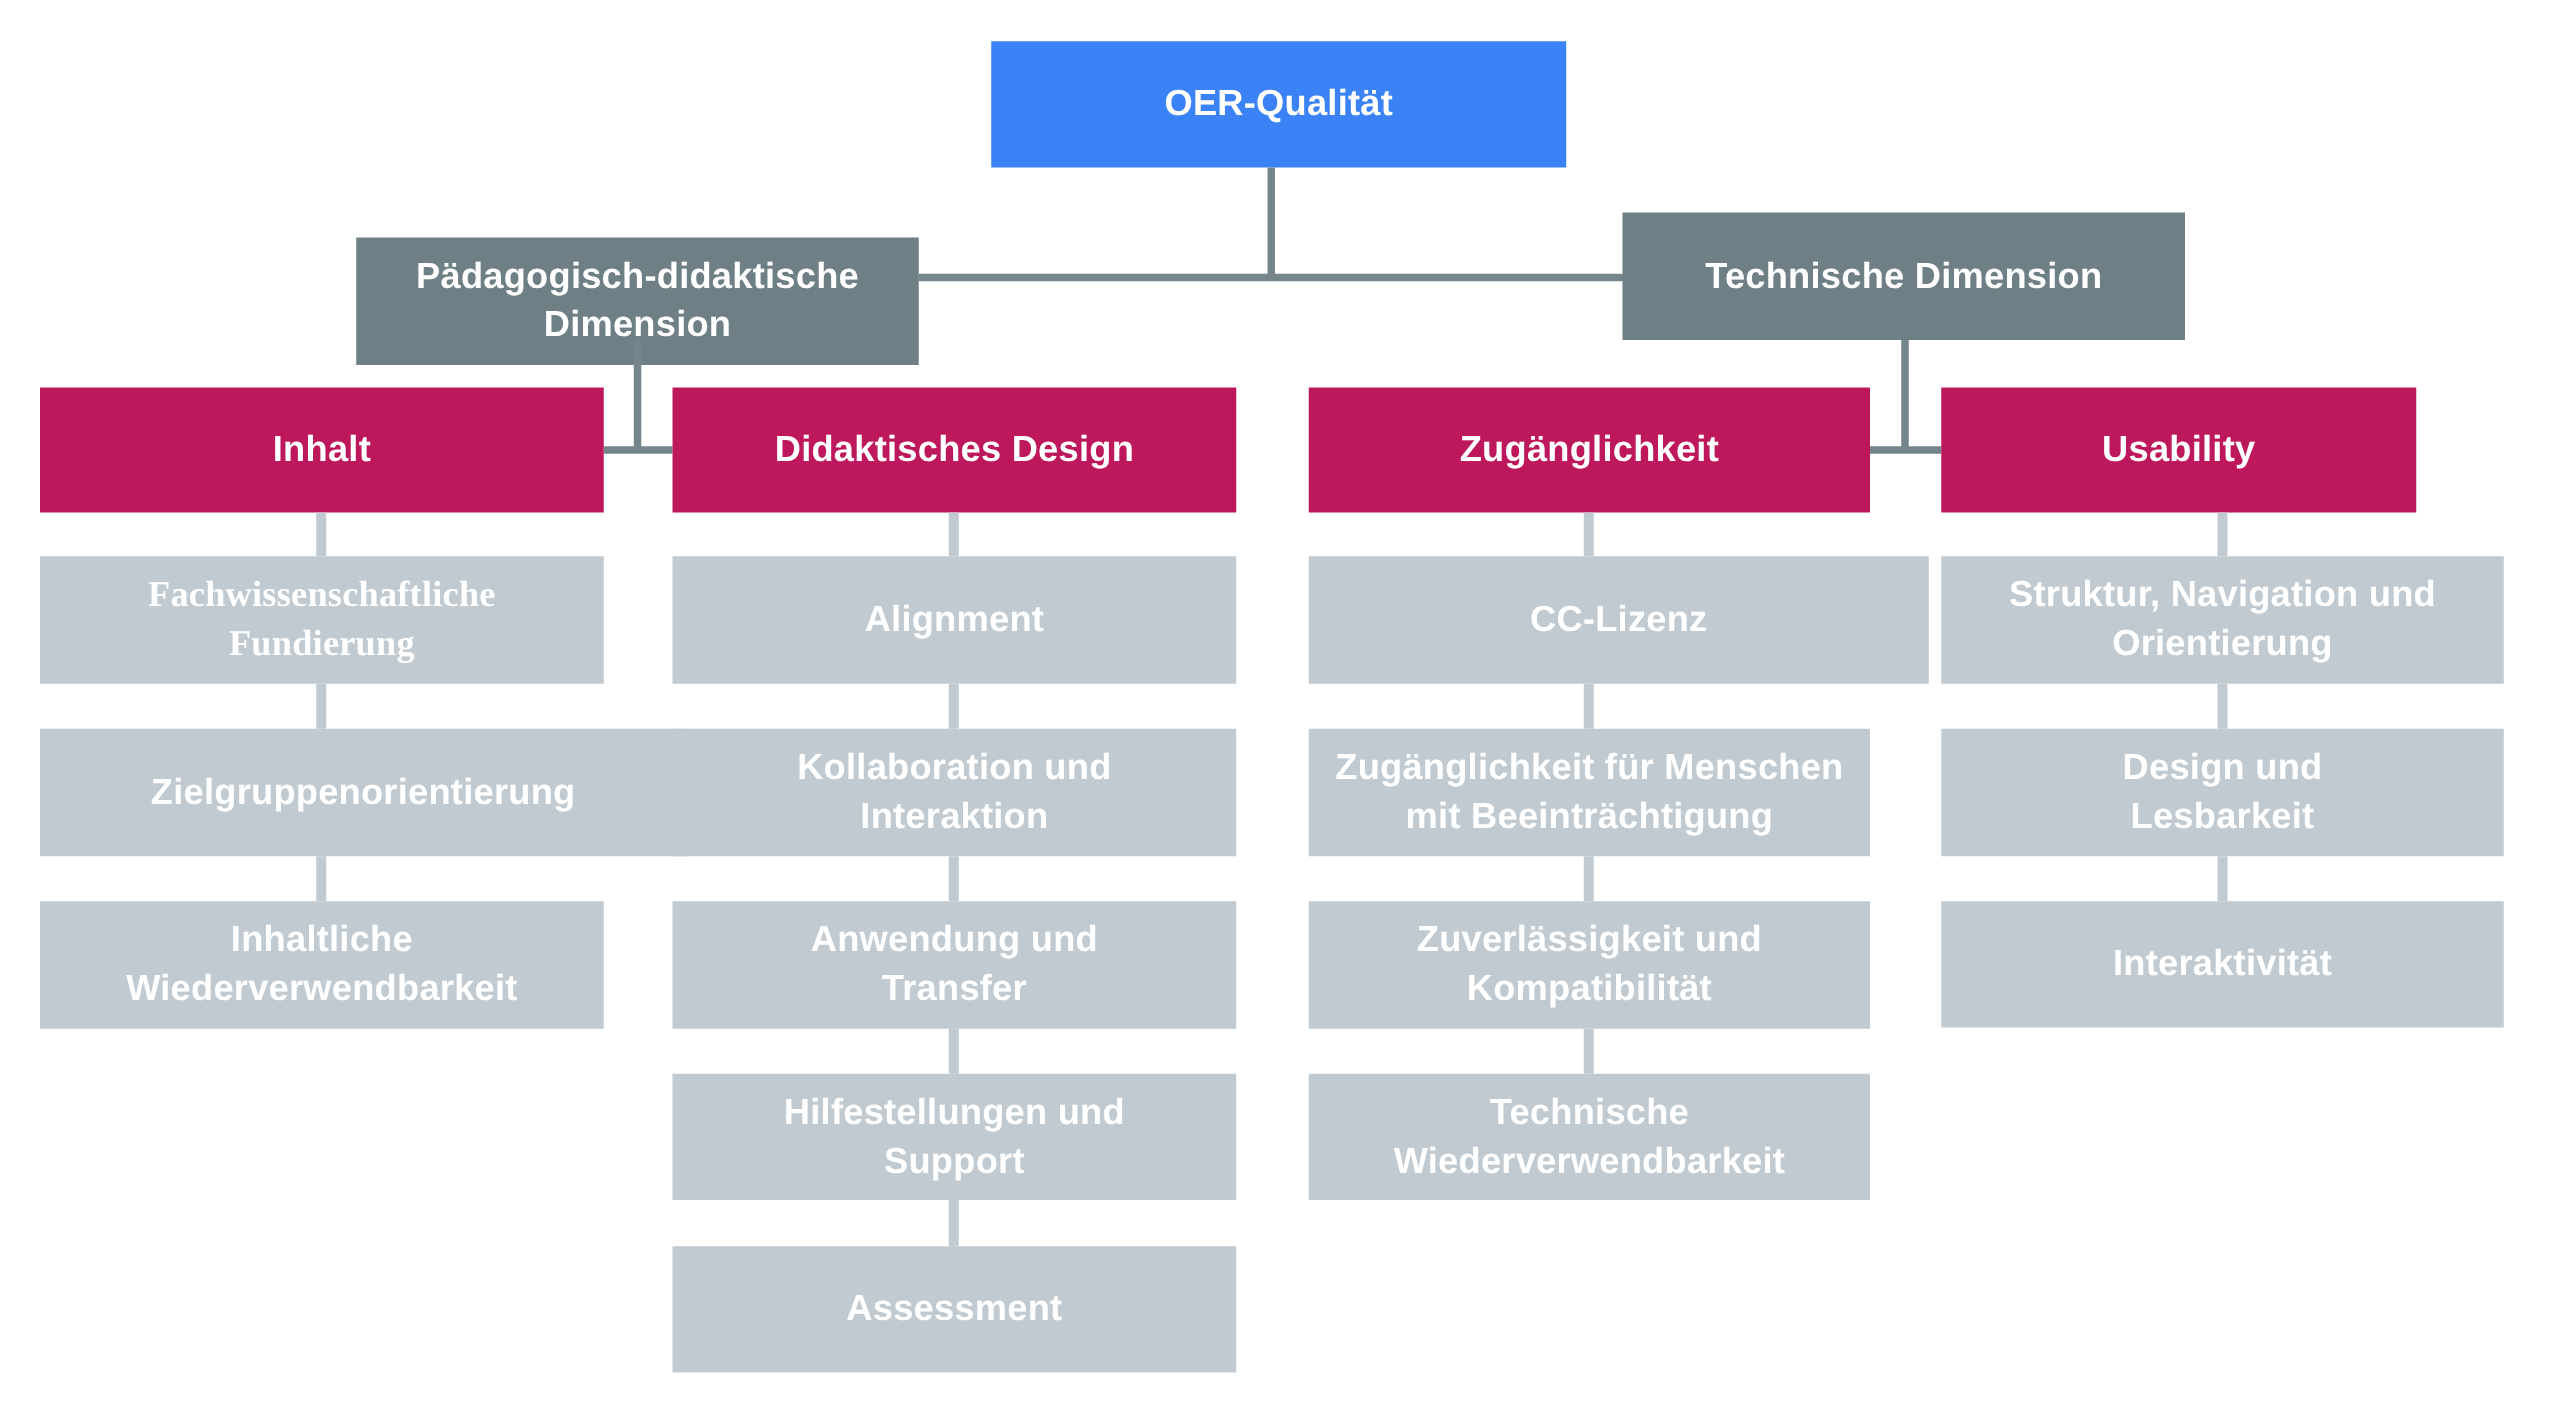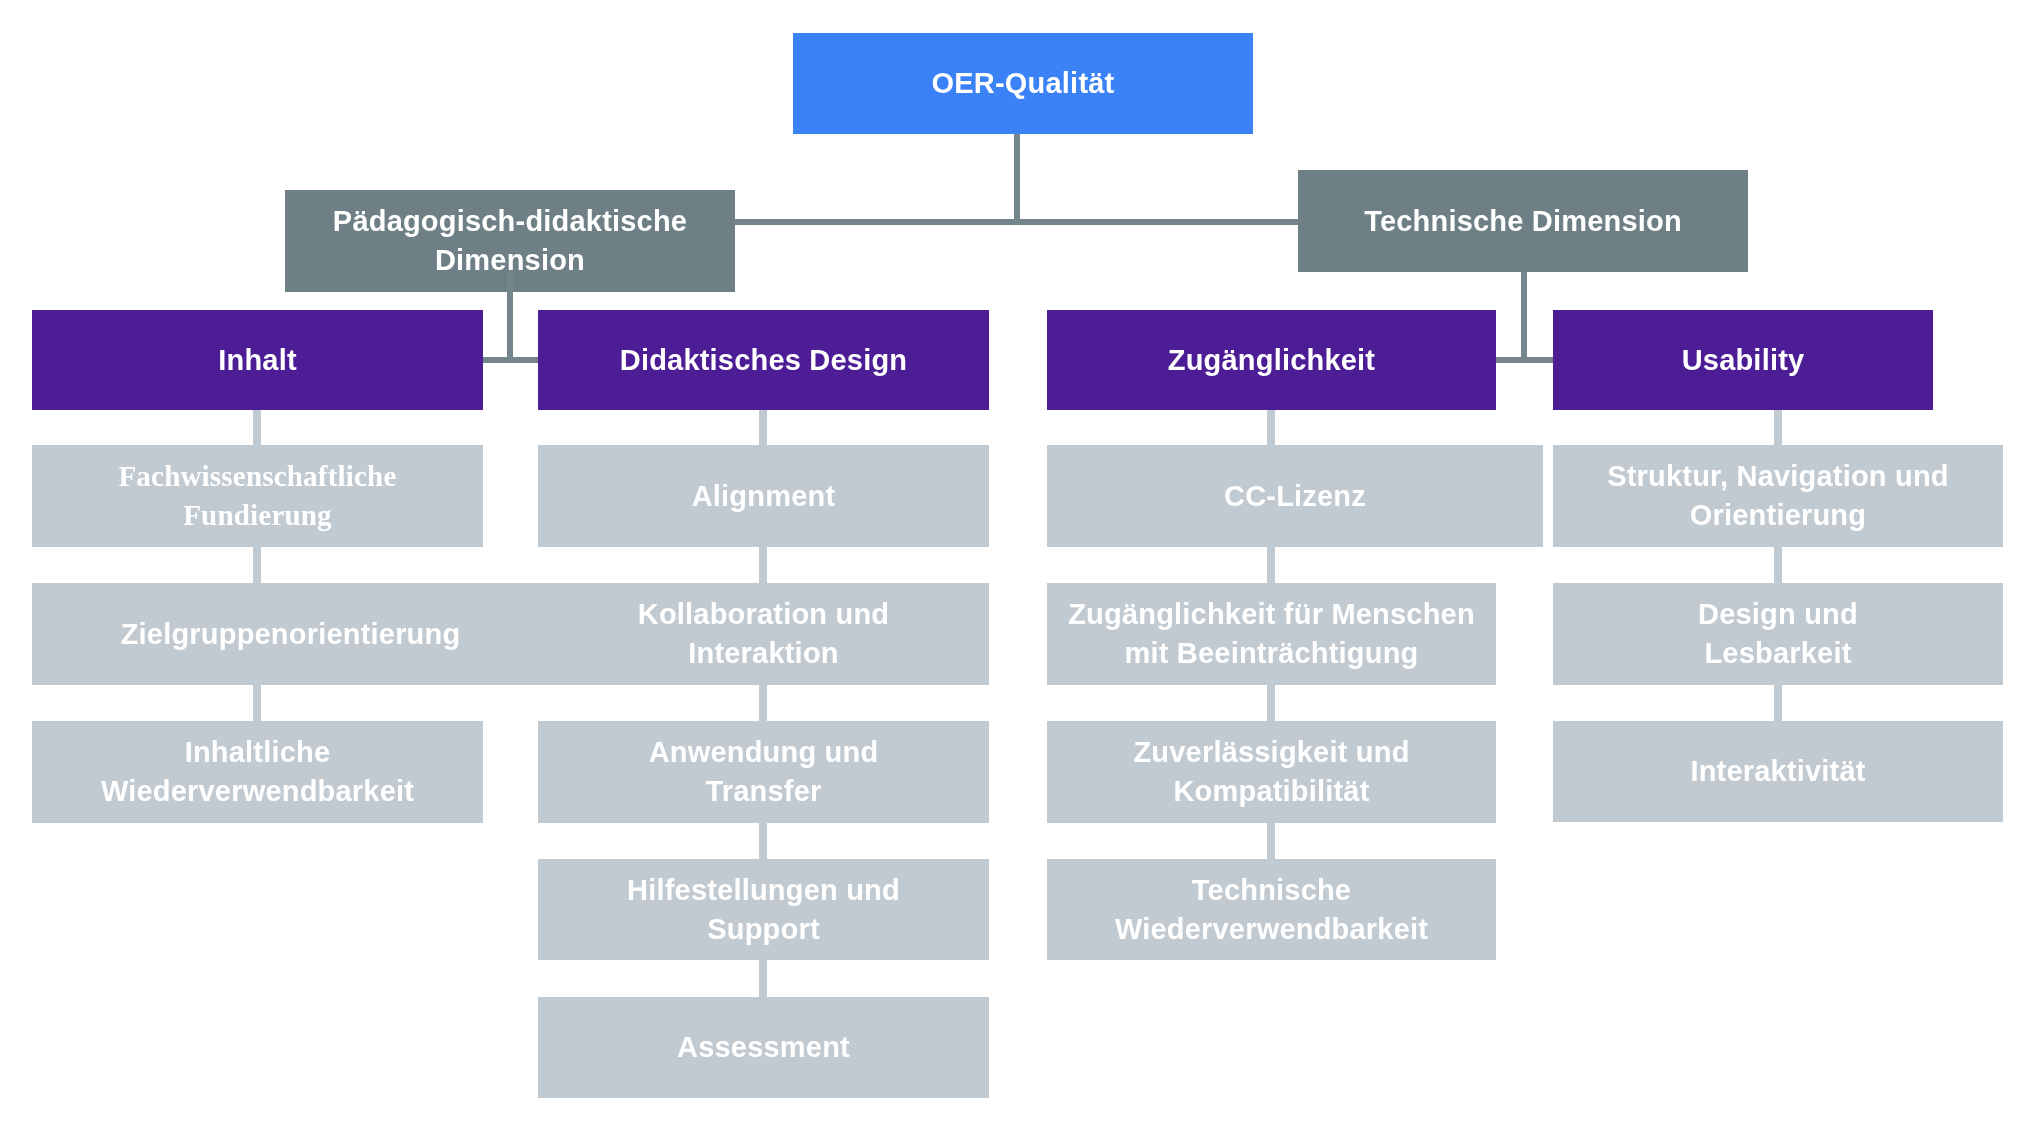--- a/index.html
+++ b/index.html
@@ -21,21 +21,21 @@
     font-weight: bold;
     font-size: 29px;
     line-height: 39px;
     white-space: pre-line;
     padding: 0 18px;
     box-sizing: border-box;
     letter-spacing: 0.2px;
   }
   .lvl1 { background: #3b82f6; }
   .lvl2 { background: #6e7f86; }
-  .lvl3 { background: #4c1d95; }
+  .lvl3 { background: #be185d; }
   .item { background: #c1cad1; }
   .conn { position: absolute; background: #75858c; }
   .stub { position: absolute; background: #c1cad1; }
 </style>
 </head>
 <body>
 
 <div class="node lvl1" style="left:793px; top:33px; width:460px; height:101px;">OER-Qualität</div>
 
 <div class="conn" style="left:1014px; top:134px; width:6px; height:88px;"></div>

